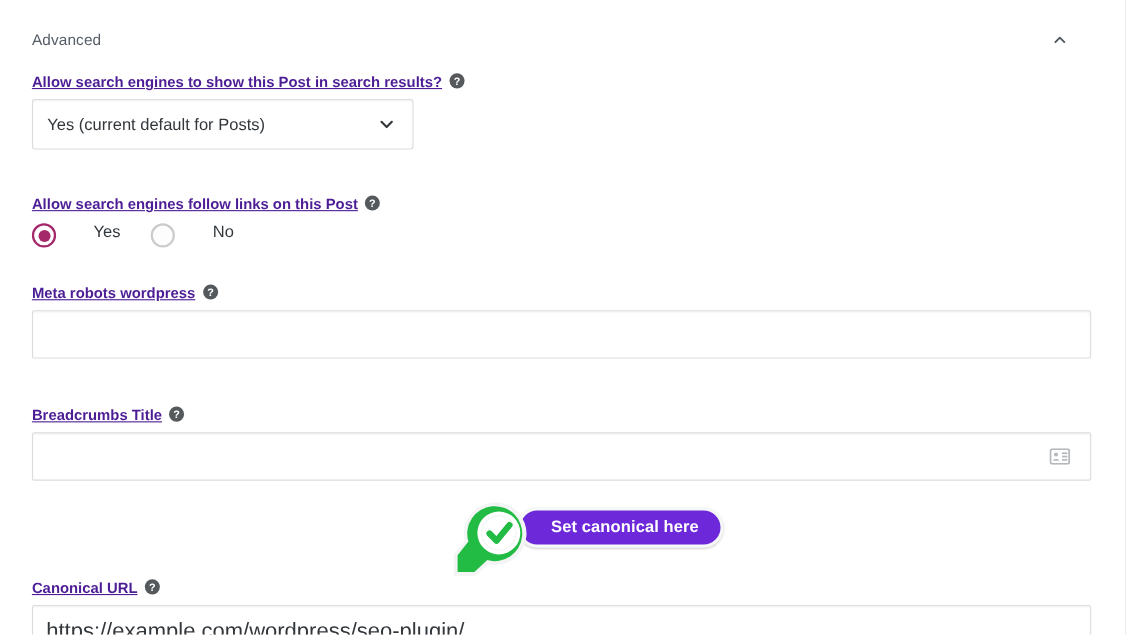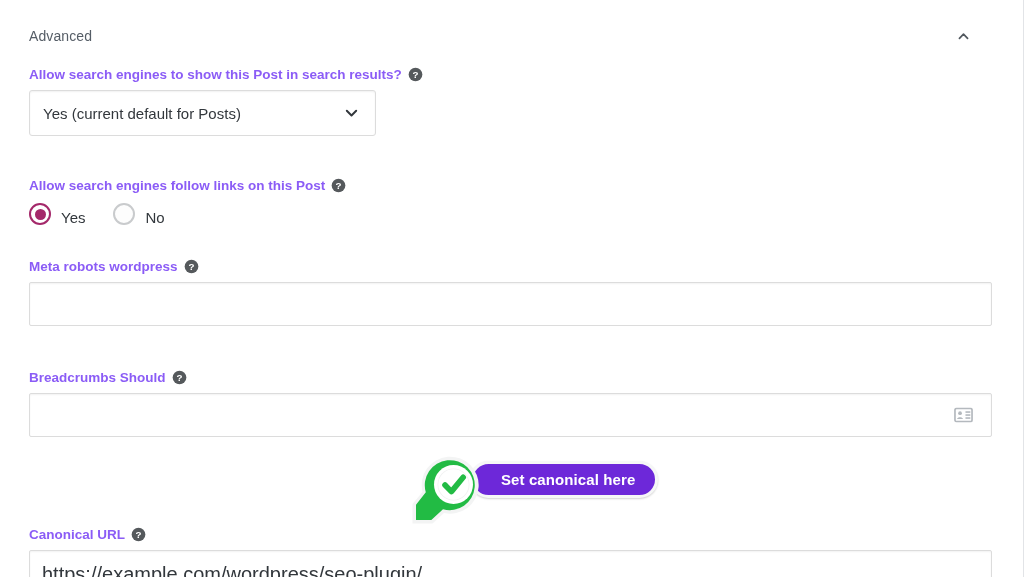--- a/index.html
+++ b/index.html
@@ -59,26 +59,26 @@
 
   
   .field {
     position: absolute;
     left: 29px;
     width: 963px;
   }
   .field-label {
     font-size: 13.5px;
     font-weight: bold;
-    color: #8b5cf6;
+    color: #4c1d95;
     line-height: 17px;
     margin: 0 0 7px 0;
     display: flex;
-    align-items: center;
     white-space: nowrap;
+    text-decoration: underline;
   }
   .help-icon {
     display: inline-block;
     width: 15px;
     height: 15px;
     margin-left: 6px;
     flex: 0 0 auto;
     position: relative;
     top: 0px;
   }
@@ -113,23 +113,24 @@
   }
 
   
   .radio-row {
     display: flex;
     align-items: center;
     height: 26px;
   }
   .radio-item {
     display: flex;
-    align-items: flex-end;
+    align-items: flex-start;
     cursor: pointer;
     margin-right: 28px;
+    gap: 24px;
   }
   .radio-dot {
     width: 22px;
     height: 22px;
     border-radius: 50%;
     box-sizing: border-box;
     border: 2px solid #c9cbcd;
     background: #fdfdfd;
     flex: 0 0 auto;
     position: relative;
@@ -283,21 +284,21 @@
         <text x="8" y="11.6" text-anchor="middle" font-family="Liberation Sans, sans-serif" font-size="10.5" font-weight="bold" fill="#ffffff">?</text>
       </svg>
     </div>
     <div class="text-input">
       <span class="value"></span>
     </div>
   </div>
 
   <div class="field" style="top:369px;">
     <div class="field-label">
-      <span>Breadcrumbs Should</span>
+      <span>Breadcrumbs Title</span>
       <svg class="help-icon" viewBox="0 0 16 16">
         <circle cx="8" cy="8" r="7.3" fill="#55595c"></circle>
         <text x="8" y="11.6" text-anchor="middle" font-family="Liberation Sans, sans-serif" font-size="10.5" font-weight="bold" fill="#ffffff">?</text>
       </svg>
     </div>
     <div class="text-input">
       <span class="value"></span>
       <svg class="input-trailing-icon" viewBox="0 0 20 16">
         <rect x="0.9" y="0.9" width="18.2" height="14.2" rx="1.8" ry="1.8" fill="none" stroke="#b4b9be" stroke-width="1.8"></rect>
         <circle cx="6.3" cy="6.0" r="2.0" fill="#b4b9be"></circle>

